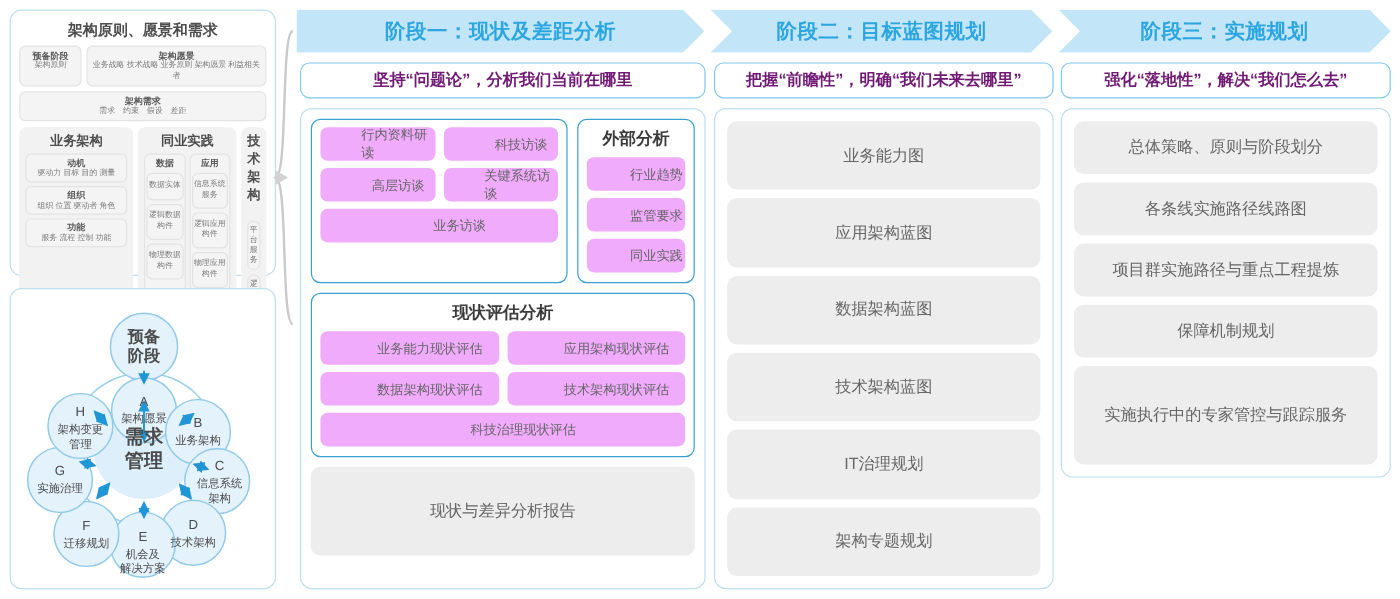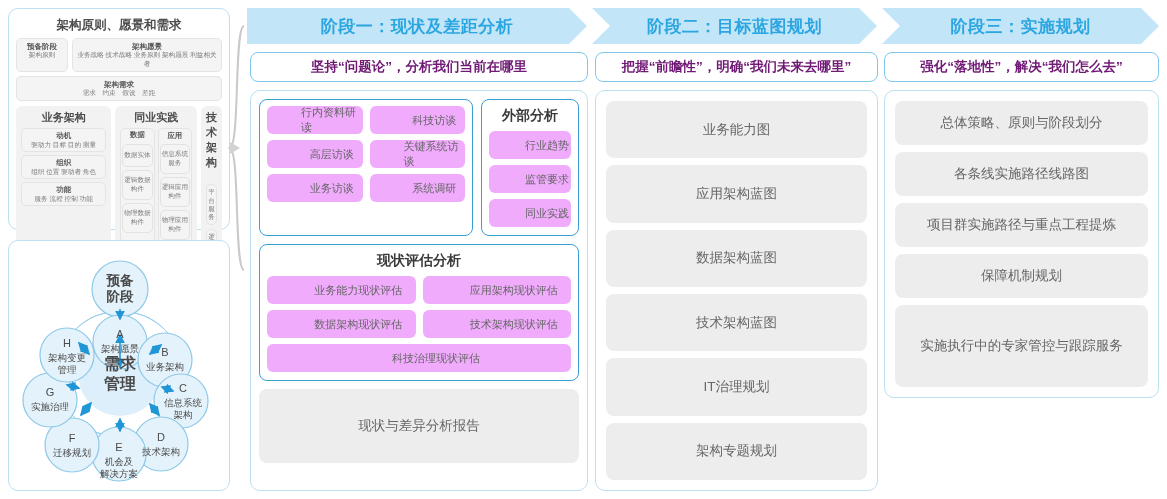--- a/index.html
+++ b/index.html
@@ -144,21 +144,21 @@
           <div class="tg-cell" style="padding:2px;">
             <div class="t1">功能</div>
             <div class="t2">服务 流程 控制 功能</div>
           </div>
         </div>
 
         <div class="tg-sec" style="width:74px;">
           <div class="tg-colhead">同业实践</div>
           <div style="display:flex;gap:3px;">
             <div class="tg-cell" style="flex:1;padding:2px 1px;">
-              <div class="mini-b" style="margin-bottom:3px;font-family:Liberation Mono, monospace;">数据</div>
+              <div class="mini-b" style="margin-bottom:3px;">数据</div>
               <div class="grey-box mini" style="padding:2px 0;margin-bottom:3px;height:17px;display:flex;align-items:center;justify-content:center;">数据实体</div>
               <div class="grey-box mini" style="padding:2px 0;margin-bottom:3px;height:24px;display:flex;align-items:center;justify-content:center;">逻辑数据构件</div>
               <div class="grey-box mini" style="padding:2px 0;height:24px;display:flex;align-items:center;justify-content:center;">物理数据构件</div>
             </div>
             <div class="tg-cell" style="flex:1;padding:2px 1px;">
               <div class="mini-b" style="margin-bottom:3px;">应用</div>
               <div class="grey-box mini" style="padding:2px 0;margin-bottom:3px;height:24px;display:flex;align-items:center;justify-content:center;">信息系统服务</div>
               <div class="grey-box mini" style="padding:2px 0;margin-bottom:3px;height:24px;display:flex;align-items:center;justify-content:center;">逻辑应用构件</div>
               <div class="grey-box mini" style="padding:2px 0;height:24px;display:flex;align-items:center;justify-content:center;">物理应用构件</div>
             </div>
@@ -298,21 +298,20 @@
         <div class="row2">
           <div class="chip h">行内资料研读</div>
           <div class="chip h">科技访谈</div>
         </div>
         <div class="row2">
           <div class="chip h">高层访谈</div>
           <div class="chip h">关键系统访谈</div>
         </div>
         <div class="row2" style="margin-bottom:0;">
           <div class="chip h">业务访谈</div>
-          <div class="chip h">系统调研</div>
         </div>
       </div>
 
       <div class="inner-card" style="width:98px;">
         <div class="inner-title">外部分析</div>
         <div class="row2">
           <div class="chip h">行业趋势</div>
         </div>
         <div class="row2">
           <div class="chip h">监管要求</div>

